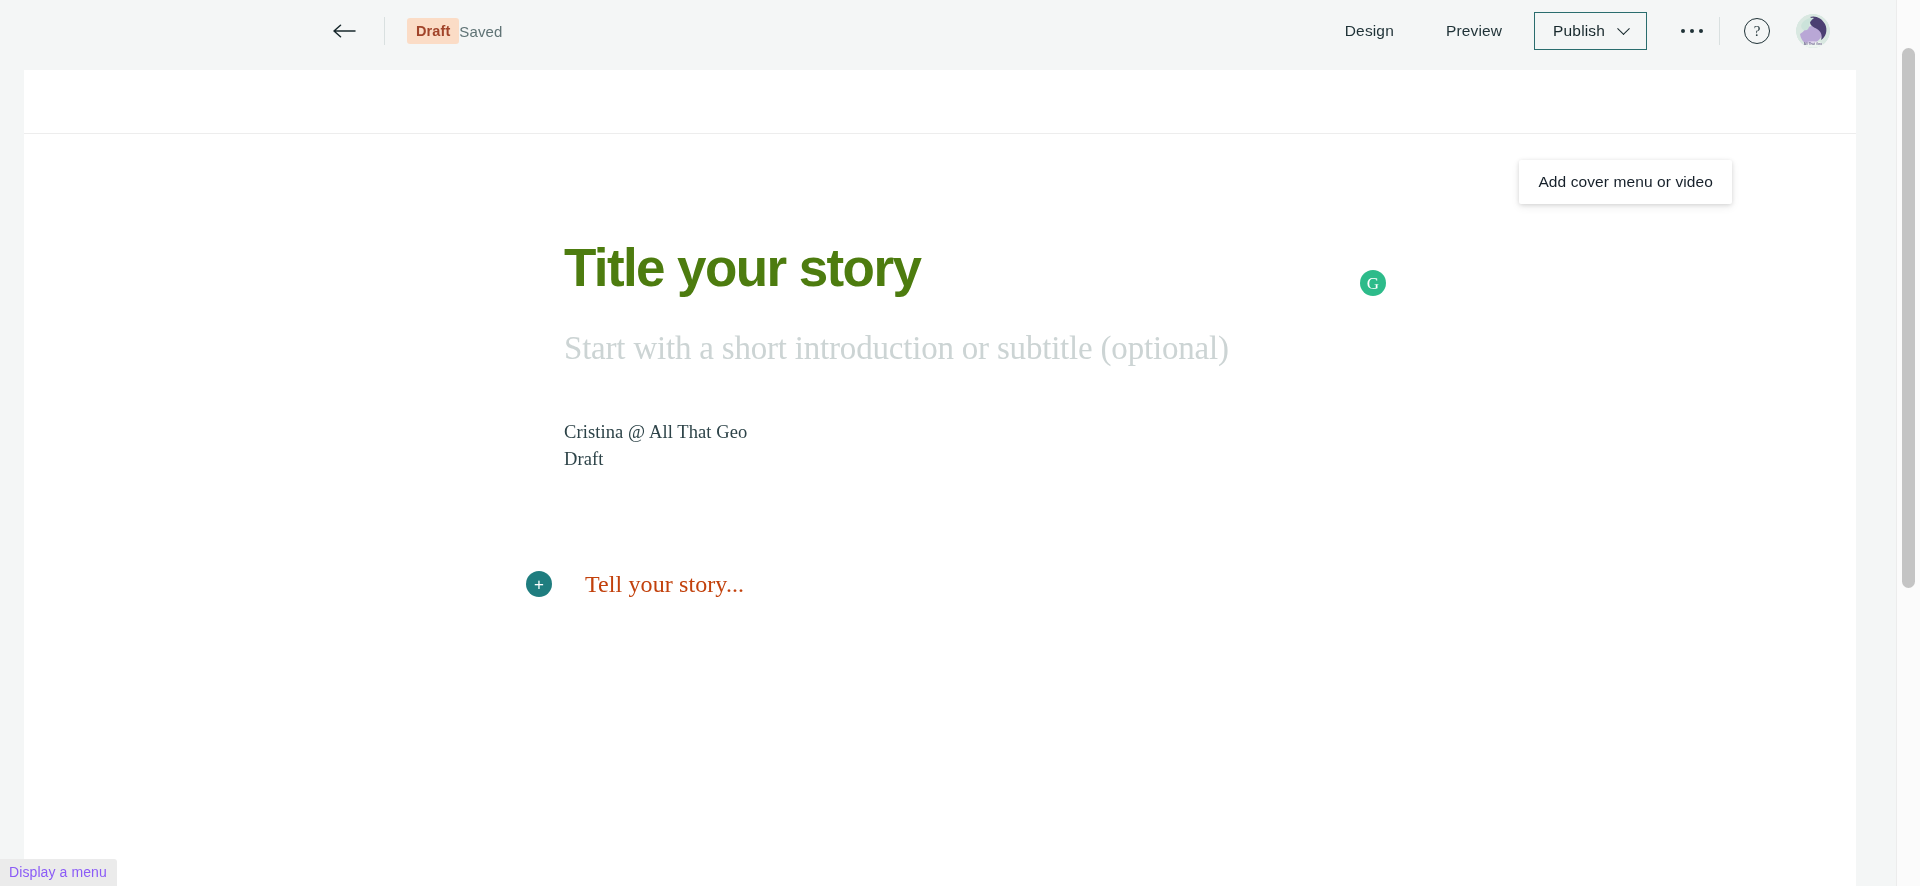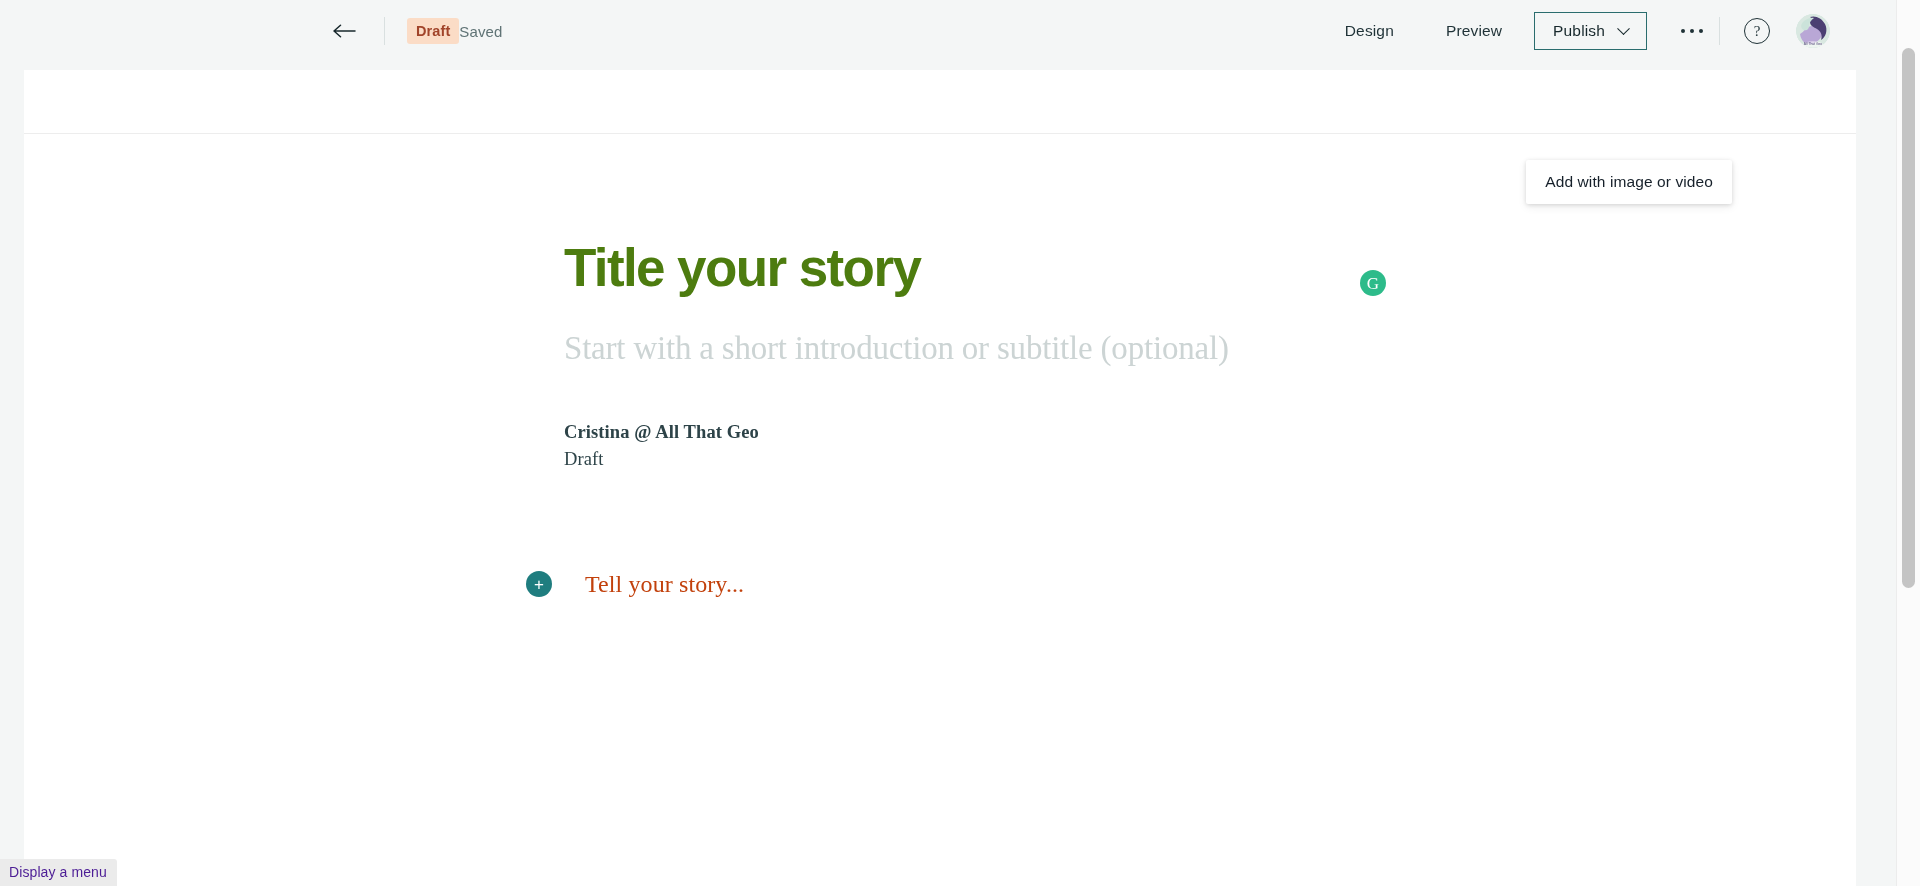--- a/index.html
+++ b/index.html
@@ -248,21 +248,21 @@
     cursor: text;
   }
 
   .byline {
     margin-top: 52px;
     font-family: "Liberation Serif", serif;
     color: #2d4348;
   }
   .byline-author {
     font-size: 18.5px;
-    font-weight: 700;
+    font-weight: 400;
     letter-spacing: .1px;
     line-height: 1.45;
   }
   .byline-status {
     font-size: 18.5px;
     font-weight: 400;
     letter-spacing: .1px;
     line-height: 1.45;
   }
 
@@ -317,21 +317,21 @@
     background: #c4c4c4;
     border-radius: 7px;
   }
 
   
   .status-tooltip {
     position: absolute;
     left: 0;
     bottom: 0;
     background: #ebebeb;
-    color: #4c1d95;
+    color: #8b5cf6;
     font-size: 14px;
     padding: 5px 10px 6px 9px;
     border-top-right-radius: 3px;
     z-index: 80;
     letter-spacing: .1px;
     white-space: nowrap;
   }
 </style>
 </head>
 <body>
@@ -389,21 +389,21 @@
 
   </div>
 </div>
 
 <div class="canvas">
 
   <div class="doc-card">
 
     <div class="card-top-strip"></div>
 
-    <div class="cover-tooltip">Add with image or video</div>
+    <div class="cover-tooltip">Add cover menu or video</div>
 
     <div class="story">
 
       <div class="title-row">
         <div class="story-title">Title your story</div>
         <div class="grammarly-badge">
           <span>G</span>
         </div>
       </div>
 

